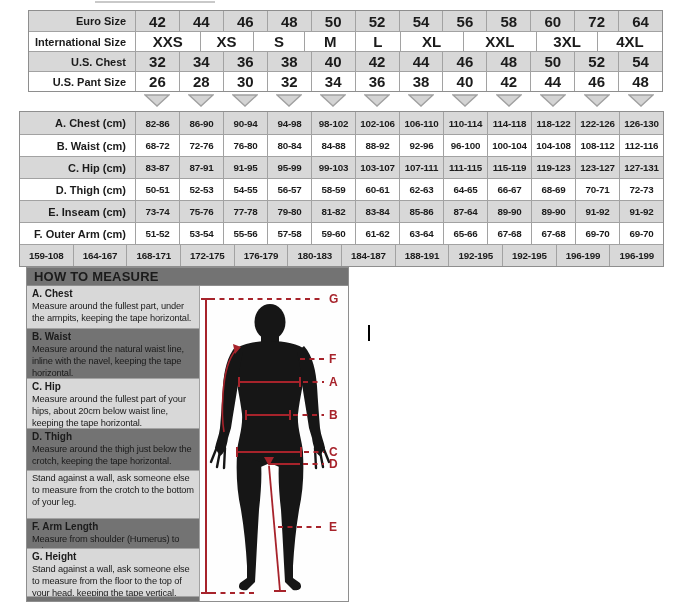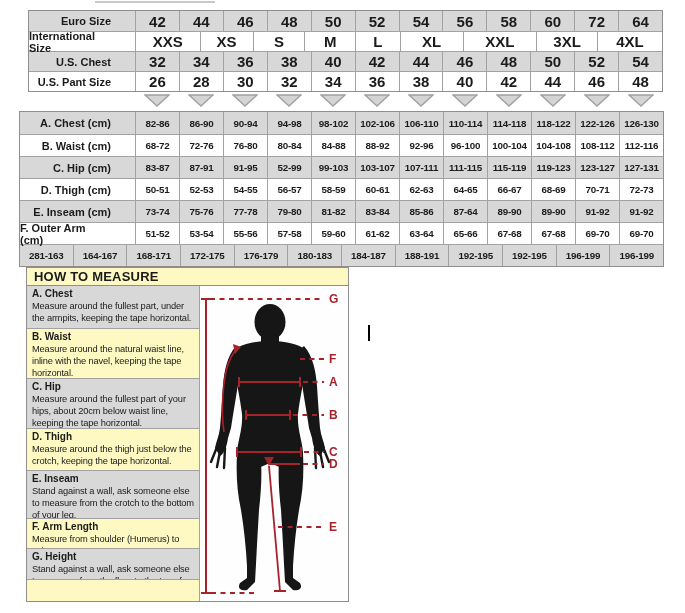--- a/index.html
+++ b/index.html
@@ -15,56 +15,56 @@
   .sizing-table{position:absolute;border:1px solid var(--border-strong);box-sizing:border-box;background:#fff;}
   #size-table{left:28px;top:10px;width:635px;}
   #measurement-table{left:19px;top:111px;width:645px;}
   .t-row{display:flex;align-items:stretch;box-sizing:border-box;border-top:1px solid var(--border-soft);}
   .t-row:first-child{border-top:none;}
   #size-table .t-row{height:20px;}
   #measurement-table .t-row{height:22px;}
   .t-row.shaded{background:var(--shaded-row);}
   .label-cell{
     box-sizing:border-box;display:flex;align-items:center;justify-content:flex-end;
-    padding-right:24px;font-weight:bold;font-size:11px;border-right:1px solid var(--border-soft);
+    padding-right:9px;font-weight:bold;font-size:11px;border-right:1px solid var(--border-soft);
   }
   #size-table .label-cell{flex:0 0 107px;}
   #measurement-table .label-cell{flex:0 0 116px;}
   .data-area{flex:1;display:flex;}
   .cell{
     box-sizing:border-box;flex:1;display:flex;align-items:center;justify-content:center;
     font-weight:bold;border-left:1px solid var(--border-soft);
   }
   .cell:first-child{border-left:none;}
   #size-table .cell{font-size:15px;}
   #measurement-table .cell{font-size:9.8px;letter-spacing:-0.2px;}
   
   #arrow-row{position:absolute;left:135px;top:92px;width:528px;height:16px;display:flex;}
   .arrow-slot{flex:1;display:flex;align-items:center;justify-content:center;}
   
   #how-to-measure{
     position:absolute;left:26px;top:267px;width:323px;height:335px;box-sizing:border-box;
-    border:1px solid var(--border-strong);background:#fef9c3;display:flex;flex-direction:column;
+    border:1px solid var(--border-strong);background:#737373;display:flex;flex-direction:column;
   }
   #htm-title{
     height:20px;box-sizing:border-box;display:flex;align-items:center;padding-left:7px;
     font-size:13px;font-weight:bold;letter-spacing:0.2px;border-bottom:1px solid var(--border-strong);
   }
   #htm-body{flex:1;display:flex;}
   #htm-items{width:174px;box-sizing:border-box;display:flex;flex-direction:column;}
   .htm-item{
     box-sizing:border-box;border-bottom:1px solid var(--border-soft);padding:1px 4px 1px 5px;overflow:hidden;
   }
   .htm-item.shaded{background:var(--shaded-row);}
   .htm-item-title{font-size:10px;font-weight:bold;line-height:13px;}
   .htm-item-text{font-size:9.3px;line-height:12.1px;letter-spacing:-0.15px;}
   .htm-item:nth-child(1){height:43px}.htm-item:nth-child(2){height:50px}
   .htm-item:nth-child(3){height:50px}.htm-item:nth-child(4){height:42px}
   .htm-item:nth-child(5){height:48px}.htm-item:nth-child(6){height:30px}
-  .htm-item:nth-child(7){height:31px}
+  .htm-item:nth-child(7){height:48px}
   #diagram-box{flex:1;border-left:1px solid var(--border-soft);background:#fefefe;position:relative;}
   #diagram-box svg{display:block;}
   .diag-label{font:bold 12px "Liberation Sans",sans-serif;fill:var(--measure-red);}
   
   #text-cursor{position:absolute;left:368px;top:325px;width:2px;height:16px;background:#000;}
   #top-artifact{position:absolute;left:95px;top:1px;width:120px;height:2px;background:#c9c9c9;}
 </style>
 </head>
 <body>
 
@@ -233,21 +233,21 @@
         <div class="cell">108-112</div>
         <div class="cell">112-116</div>
       </div>
     </div>
     <div class="t-row shaded">
       <div class="label-cell">C. Hip (cm)</div>
       <div class="data-area">
         <div class="cell">83-87</div>
         <div class="cell">87-91</div>
         <div class="cell">91-95</div>
-        <div class="cell">52-99</div>
+        <div class="cell">95-99</div>
         <div class="cell">99-103</div>
         <div class="cell">103-107</div>
         <div class="cell">107-111</div>
         <div class="cell">111-115</div>
         <div class="cell">115-119</div>
         <div class="cell">119-123</div>
         <div class="cell">123-127</div>
         <div class="cell">127-131</div>
       </div>
     </div>
@@ -297,21 +297,21 @@
         <div class="cell">63-64</div>
         <div class="cell">65-66</div>
         <div class="cell">67-68</div>
         <div class="cell">67-68</div>
         <div class="cell">69-70</div>
         <div class="cell">69-70</div>
       </div>
     </div>
     <div class="t-row shaded">
       <div class="data-area">
-        <div class="cell">281-163</div>
+        <div class="cell">159-108</div>
         <div class="cell">164-167</div>
         <div class="cell">168-171</div>
         <div class="cell">172-175</div>
         <div class="cell">176-179</div>
         <div class="cell">180-183</div>
         <div class="cell">184-187</div>
         <div class="cell">188-191</div>
         <div class="cell">192-195</div>
         <div class="cell">192-195</div>
         <div class="cell">196-199</div>
@@ -334,21 +334,20 @@
         </div>
         <div class="htm-item shaded">
           <div class="htm-item-title">C. Hip</div>
           <div class="htm-item-text">Measure around the fullest part of your hips, about 20cm below waist line, keeping the tape horizontal.</div>
         </div>
         <div class="htm-item">
           <div class="htm-item-title">D. Thigh</div>
           <div class="htm-item-text">Measure around the thigh just below the crotch, keeping the tape horizontal.</div>
         </div>
         <div class="htm-item shaded">
-          <div class="htm-item-title">E. Inseam</div>
           <div class="htm-item-text">Stand against a wall, ask someone else to measure from the crotch to the bottom of your leg.</div>
         </div>
         <div class="htm-item">
           <div class="htm-item-title">F. Arm Length</div>
           <div class="htm-item-text">Measure from shoulder (Humerus) to wrist.</div>
         </div>
         <div class="htm-item shaded">
           <div class="htm-item-title">G. Height</div>
           <div class="htm-item-text">Stand against a wall, ask someone else to measure from the floor to the top of your head, keeping the tape vertical.</div>
         </div>

